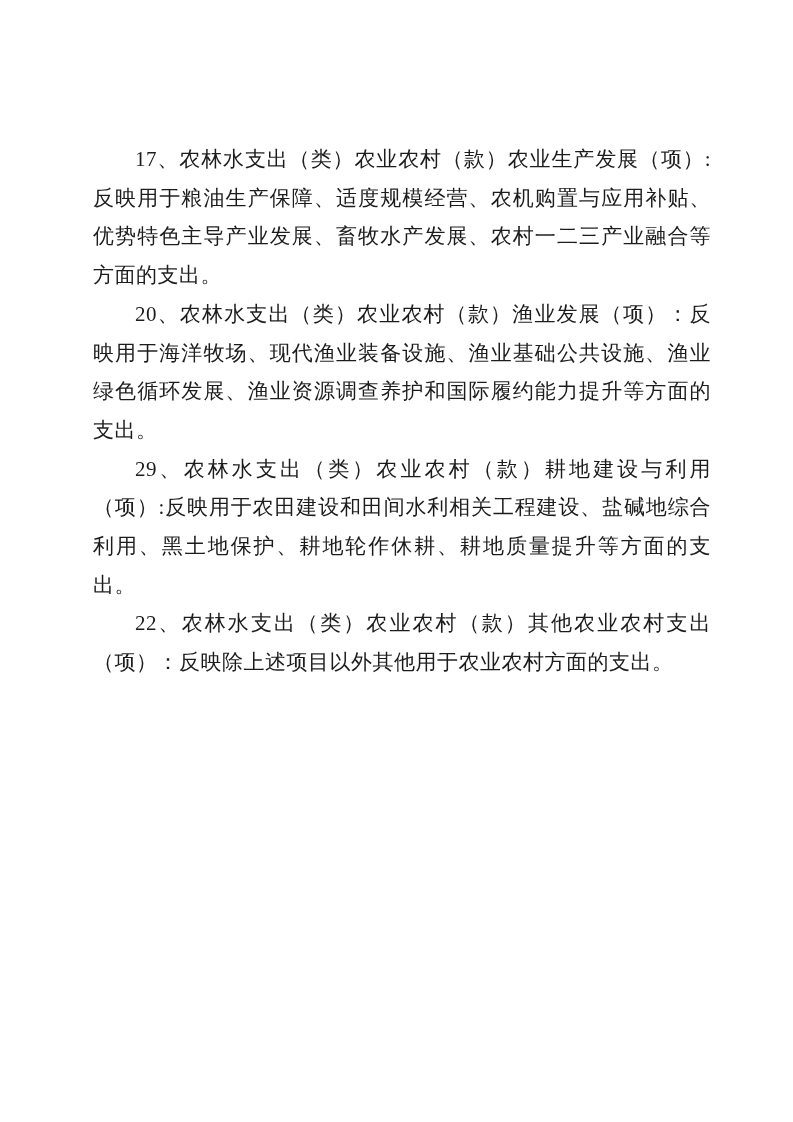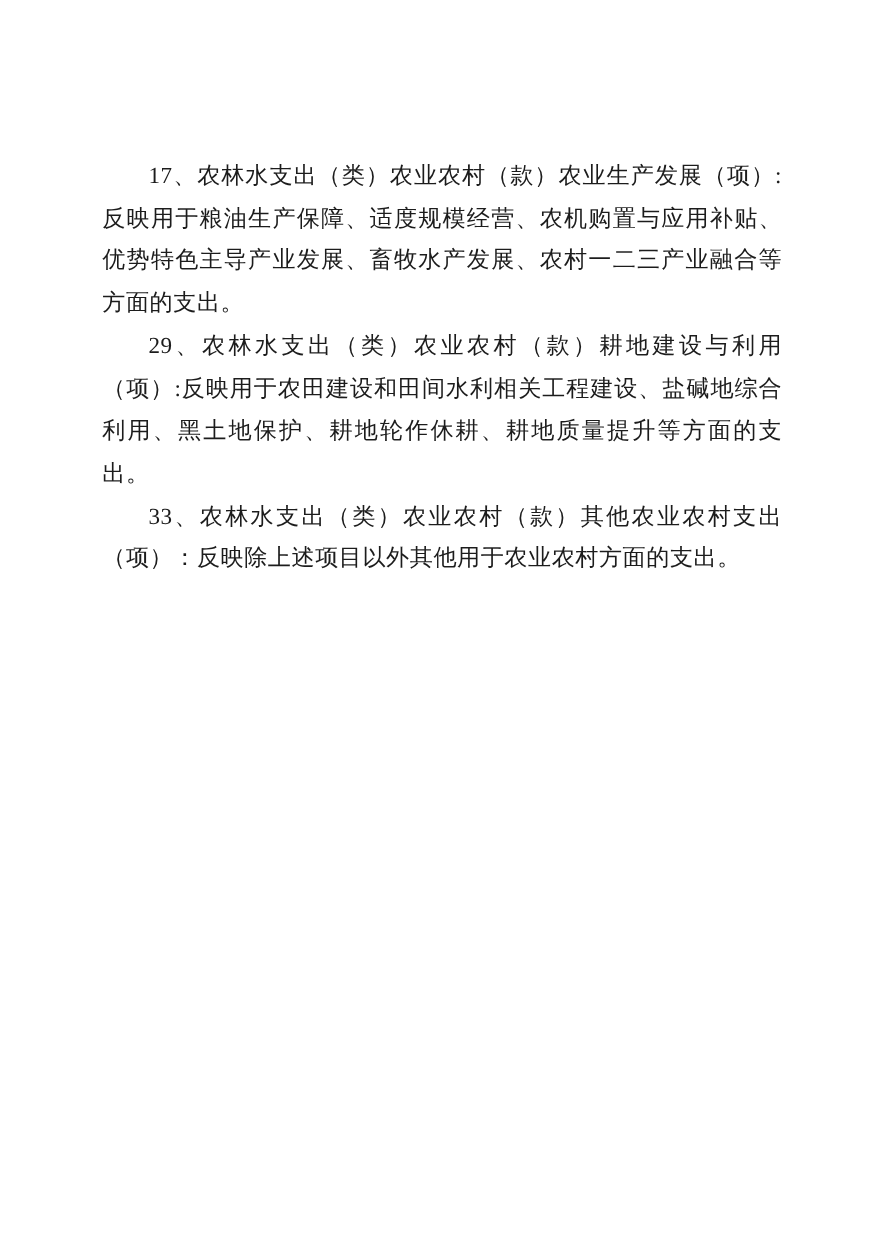--- a/index.html
+++ b/index.html
@@ -32,16 +32,17 @@
     letter-spacing: 0.5px;
     word-break: break-all;
   }
 </style>
 </head>
 <body>
 
 <div class="page">
   <div class="content">
     <p>17、农林水支出（类）农业农村（款）农业生产发展（项）:反映用于粮油生产保障、适度规模经营、农机购置与应用补贴、优势特色主导产业发展、畜牧水产发展、农村一二三产业融合等方面的支出。</p>
+    <p>20、农林水支出（类）农业农村（款）渔业发展（项）：反映用于海洋牧场、现代渔业装备设施、渔业基础公共设施、渔业绿色循环发展、渔业资源调查养护和国际履约能力提升等方面的支出。</p>
     <p>29、农林水支出（类）农业农村（款）耕地建设与利用（项）:反映用于农田建设和田间水利相关工程建设、盐碱地综合利用、黑土地保护、耕地轮作休耕、耕地质量提升等方面的支出。</p>
-    <p>33、农林水支出（类）农业农村（款）其他农业农村支出（项）：反映除上述项目以外其他用于农业农村方面的支出。</p>
+    <p>22、农林水支出（类）农业农村（款）其他农业农村支出（项）：反映除上述项目以外其他用于农业农村方面的支出。</p>
   </div>
 </div>
 
 </body></html>

